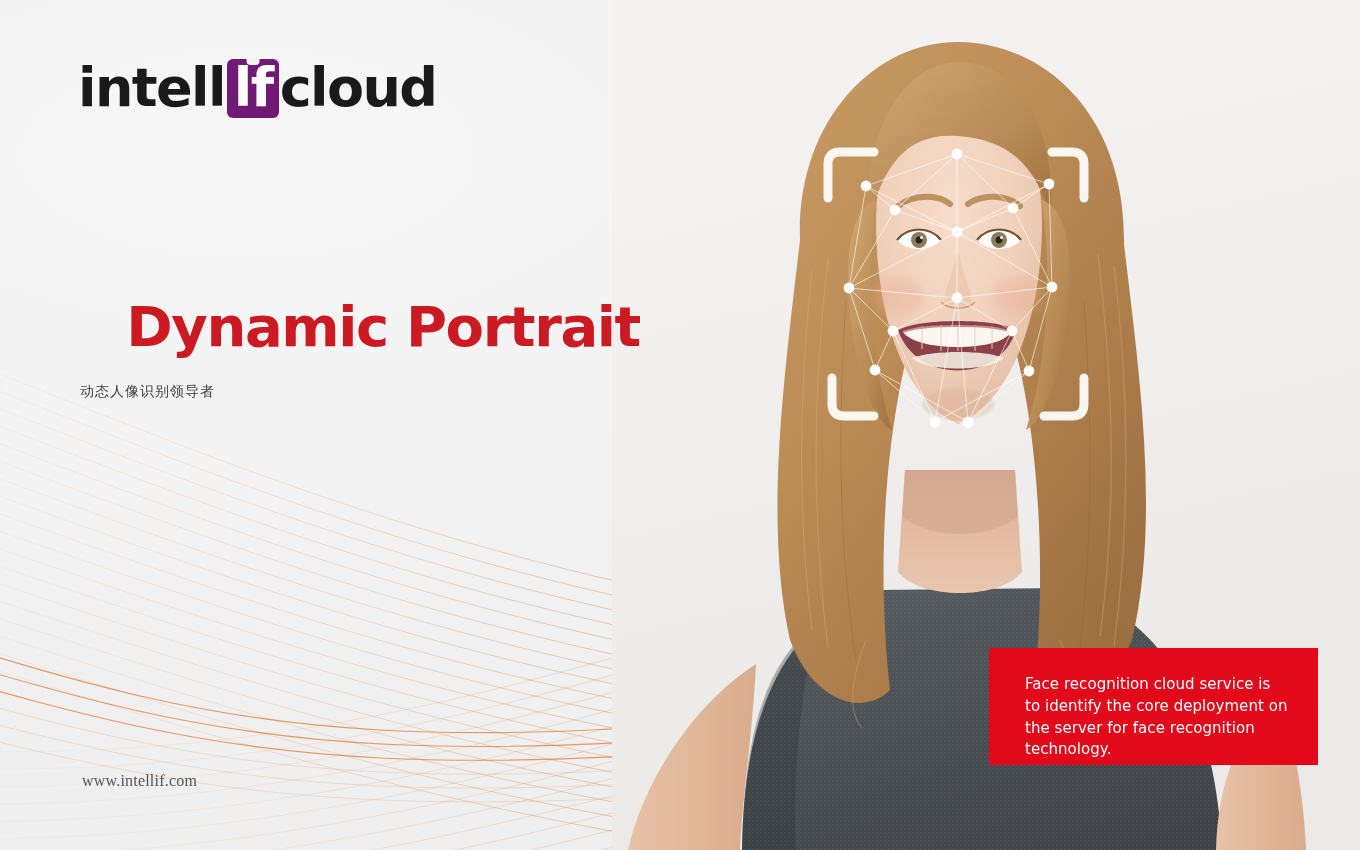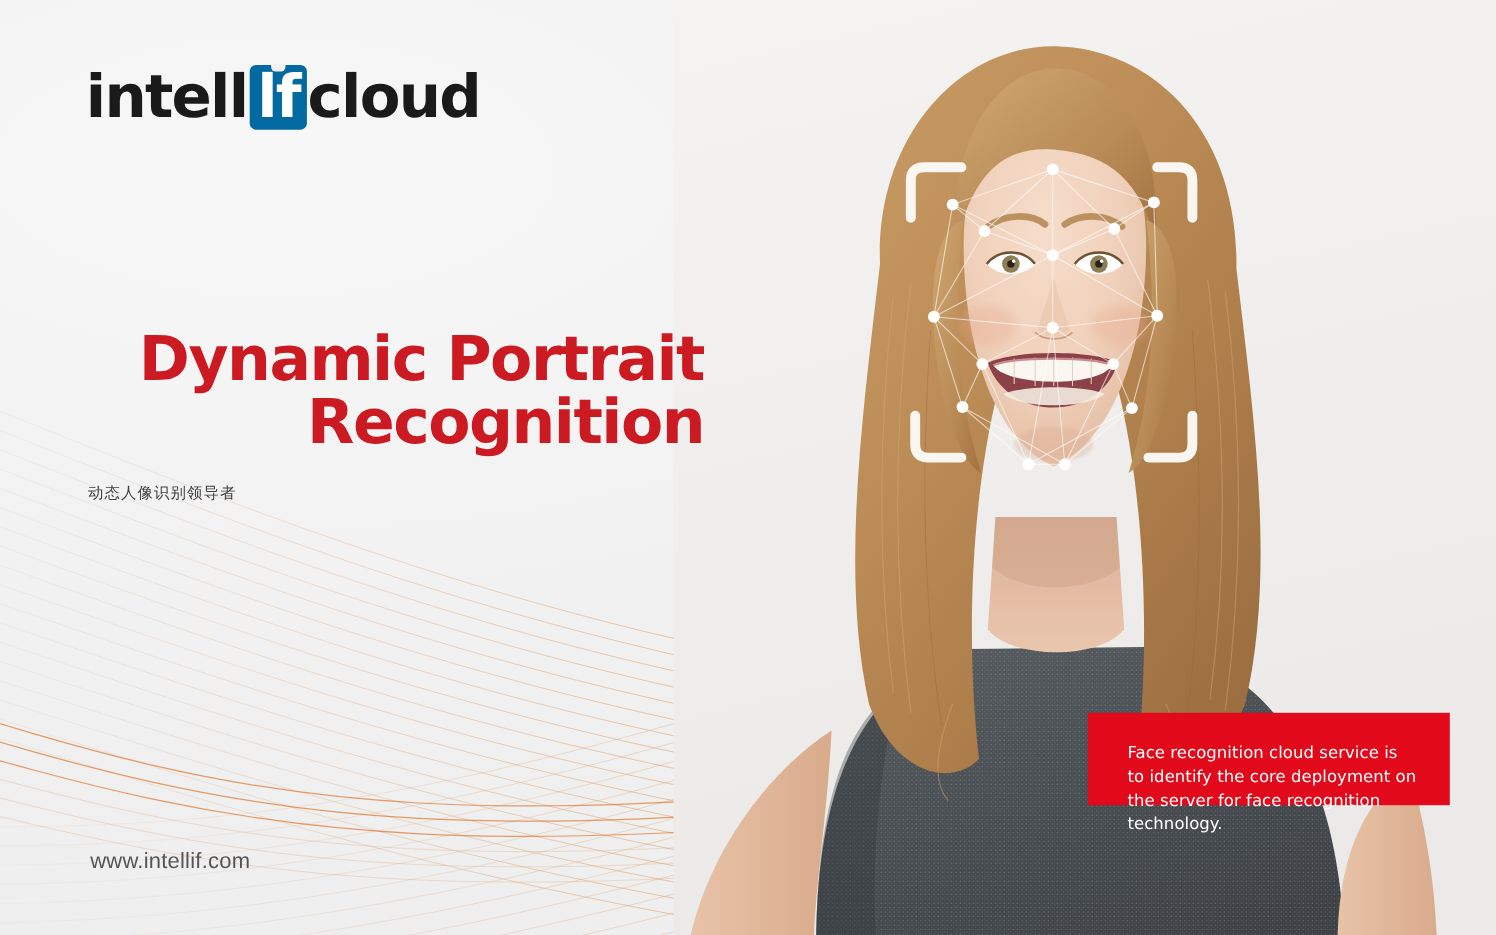--- a/index.html
+++ b/index.html
@@ -51,21 +51,21 @@
     font-weight: 700;
     letter-spacing: -1.6px;
     color: #1a1a1a;
     line-height: 1;
     display: flex;
     align-items: center;
   }
   .logo-mark {
     position: relative;
     display: inline-block;
-    background: #0369a1;
+    background: #701a75;
     border-radius: 6px;
     padding: 2px 6px 3px 7px;
     margin: 0 1px 0 2px;
     color: #ffffff;
   }
   .logo-mark::after {
     content: "";
     position: absolute;
     top: -1px;
     left: 50%;
@@ -100,43 +100,44 @@
     color: #404040;
     letter-spacing: 1px;
     font-family: "DejaVu Sans", sans-serif;
   }
 
   
   .website {
     position: absolute;
     left: 82px;
     top: 772px;
-    font-size: 20px;
+    font-size: 16px;
     color: #555555;
     letter-spacing: 0.2px;
+    font-family: Liberation Serif, serif;
   }
 
   
   .portrait {
     position: absolute;
     left: 612px;
     top: 0;
     width: 748px;
     height: 850px;
     overflow: hidden;
   }
   .portrait svg { display: block; }
 
   
   .callout {
     position: absolute;
     left: 989px;
     top: 648px;
     width: 329px;
-    height: 84px;
+    height: 117px;
     background: #e2091a;
     box-sizing: border-box;
     padding: 26px 30px 0 36px;
   }
   .callout p {
     margin: 0;
     color: #ffffff;
     font-size: 15px;
     line-height: 1.45;
     font-family: "DejaVu Sans", sans-serif;
@@ -419,21 +420,20 @@
           <circle cx="935" cy="422" r="5.4"></circle>
           <circle cx="968" cy="422" r="5.4"></circle>
         </g>
       </g>
     </svg>
   </div>
 
   <div class="headline">
     <h1>
       <span>Dynamic Portrait</span><br>
-      <span>Recognition</span>
     </h1>
     <div class="subtitle">动态人像识别领导者</div>
   </div>
 
   <div class="callout">
     <p>Face recognition cloud service is to identify the core deployment on the server for face recognition technology.</p>
   </div>
 
   <div class="website">www.intellif.com</div>
 

